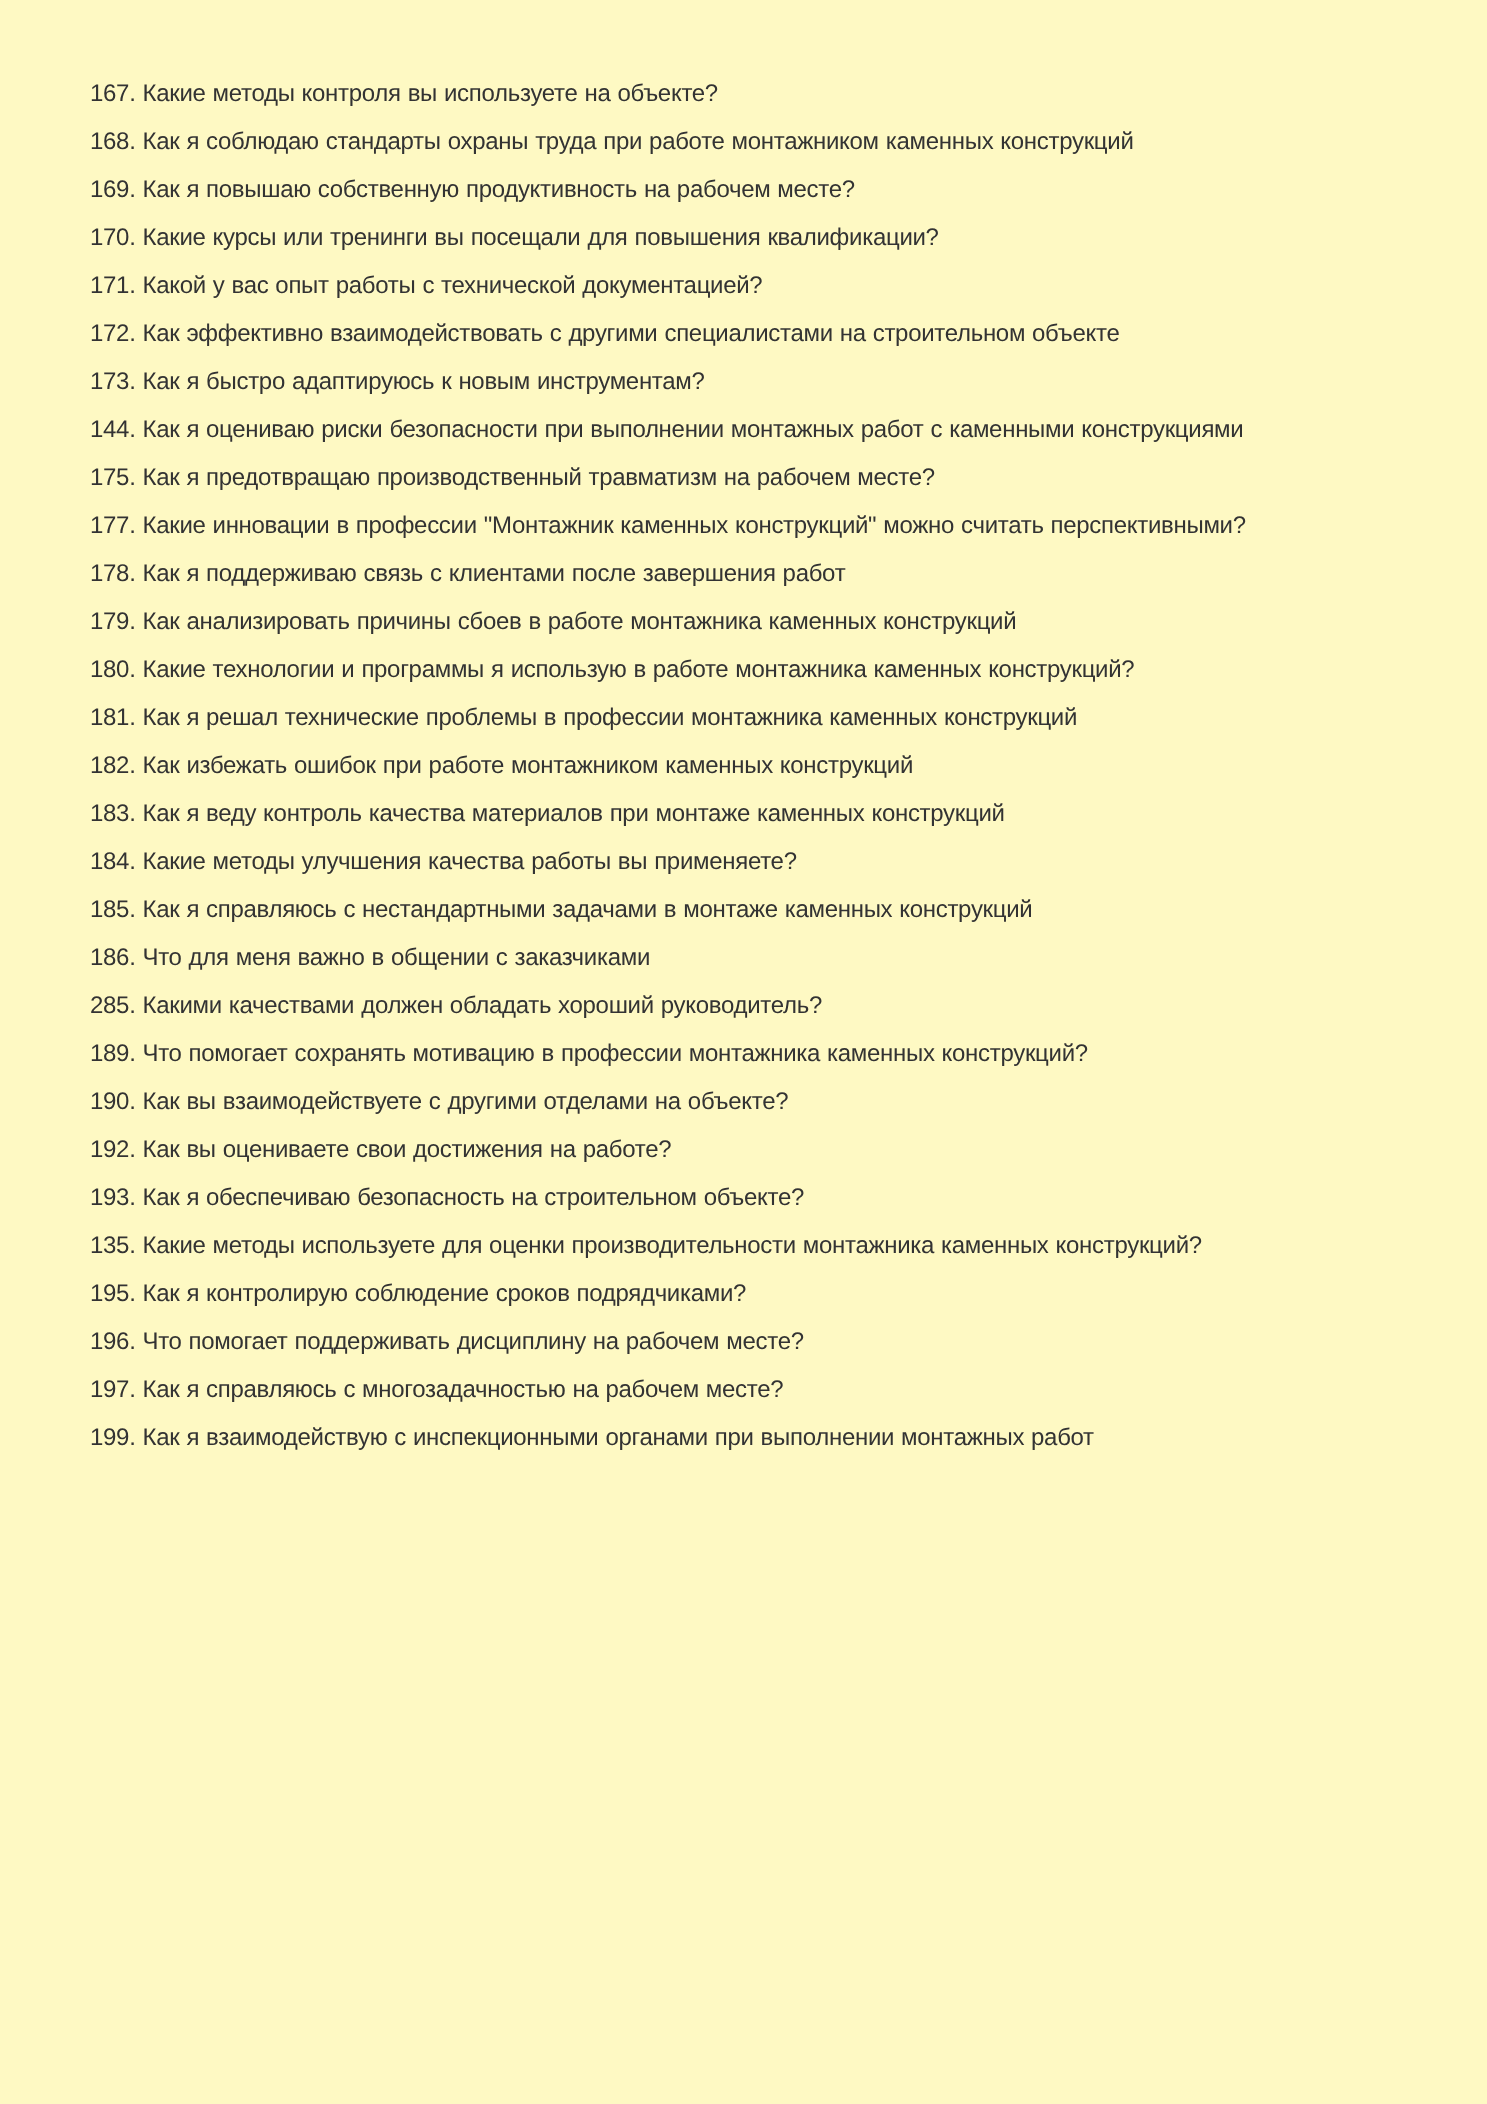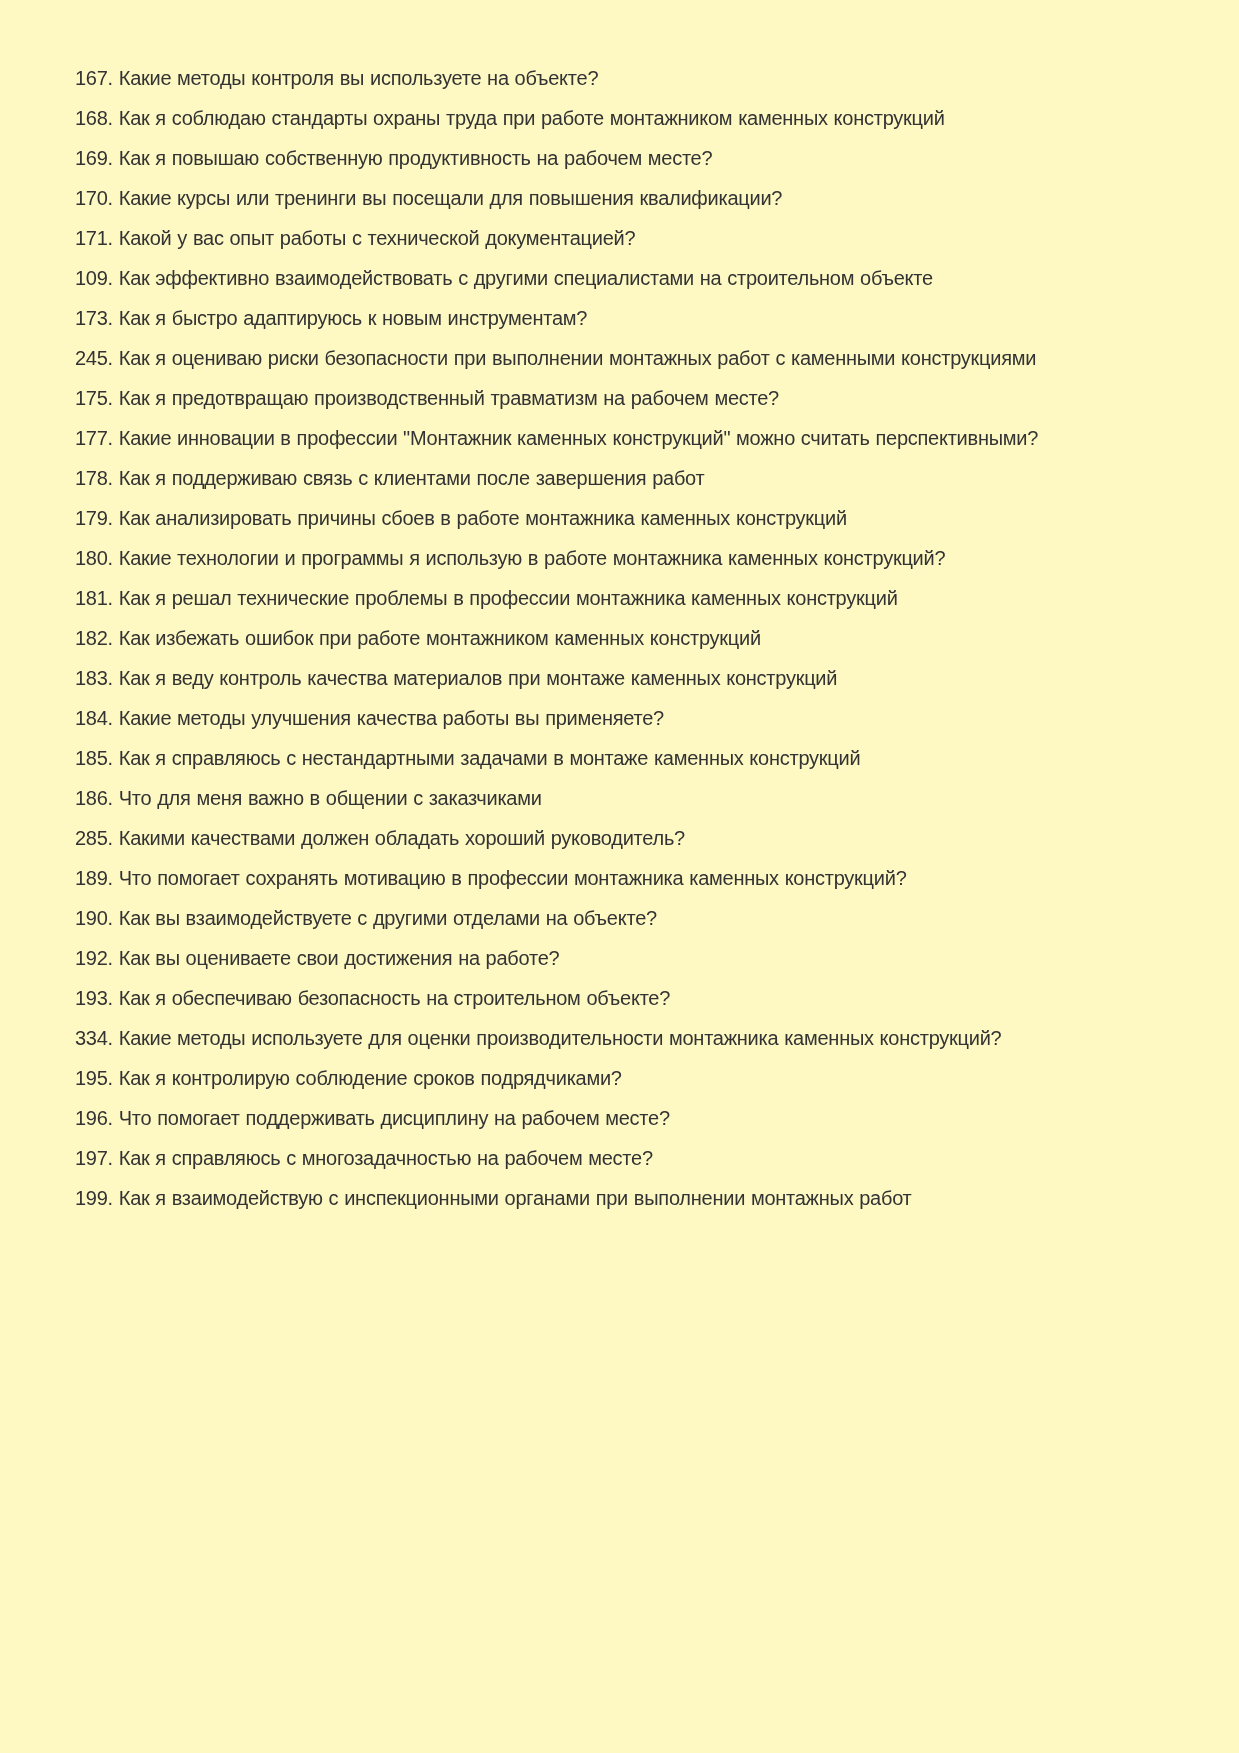--- a/index.html
+++ b/index.html
@@ -34,38 +34,38 @@
 </head>
 <body>
 
 <div class="page">
   <div class="question-list">
     <p class="question">167. Какие методы контроля вы используете на объекте?</p>
     <p class="question">168. Как я соблюдаю стандарты охраны труда при работе монтажником каменных конструкций</p>
     <p class="question">169. Как я повышаю собственную продуктивность на рабочем месте?</p>
     <p class="question">170. Какие курсы или тренинги вы посещали для повышения квалификации?</p>
     <p class="question">171. Какой у вас опыт работы с технической документацией?</p>
-    <p class="question">109. Как эффективно взаимодействовать с другими специалистами на строительном объекте</p>
+    <p class="question">172. Как эффективно взаимодействовать с другими специалистами на строительном объекте</p>
     <p class="question">173. Как я быстро адаптируюсь к новым инструментам?</p>
-    <p class="question">245. Как я оцениваю риски безопасности при выполнении монтажных работ с каменными конструкциями</p>
+    <p class="question">144. Как я оцениваю риски безопасности при выполнении монтажных работ с каменными конструкциями</p>
     <p class="question">175. Как я предотвращаю производственный травматизм на рабочем месте?</p>
     <p class="question">177. Какие инновации в профессии "Монтажник каменных конструкций" можно считать перспективными?</p>
     <p class="question">178. Как я поддерживаю связь с клиентами после завершения работ</p>
     <p class="question">179. Как анализировать причины сбоев в работе монтажника каменных конструкций</p>
     <p class="question">180. Какие технологии и программы я использую в работе монтажника каменных конструкций?</p>
     <p class="question">181. Как я решал технические проблемы в профессии монтажника каменных конструкций</p>
     <p class="question">182. Как избежать ошибок при работе монтажником каменных конструкций</p>
     <p class="question">183. Как я веду контроль качества материалов при монтаже каменных конструкций</p>
     <p class="question">184. Какие методы улучшения качества работы вы применяете?</p>
     <p class="question">185. Как я справляюсь с нестандартными задачами в монтаже каменных конструкций</p>
     <p class="question">186. Что для меня важно в общении с заказчиками</p>
     <p class="question">285. Какими качествами должен обладать хороший руководитель?</p>
     <p class="question">189. Что помогает сохранять мотивацию в профессии монтажника каменных конструкций?</p>
     <p class="question">190. Как вы взаимодействуете с другими отделами на объекте?</p>
     <p class="question">192. Как вы оцениваете свои достижения на работе?</p>
     <p class="question">193. Как я обеспечиваю безопасность на строительном объекте?</p>
-    <p class="question">334. Какие методы используете для оценки производительности монтажника каменных конструкций?</p>
+    <p class="question">135. Какие методы используете для оценки производительности монтажника каменных конструкций?</p>
     <p class="question">195. Как я контролирую соблюдение сроков подрядчиками?</p>
     <p class="question">196. Что помогает поддерживать дисциплину на рабочем месте?</p>
     <p class="question">197. Как я справляюсь с многозадачностью на рабочем месте?</p>
     <p class="question">199. Как я взаимодействую с инспекционными органами при выполнении монтажных работ</p>
   </div>
 </div>
 
 </body></html>

